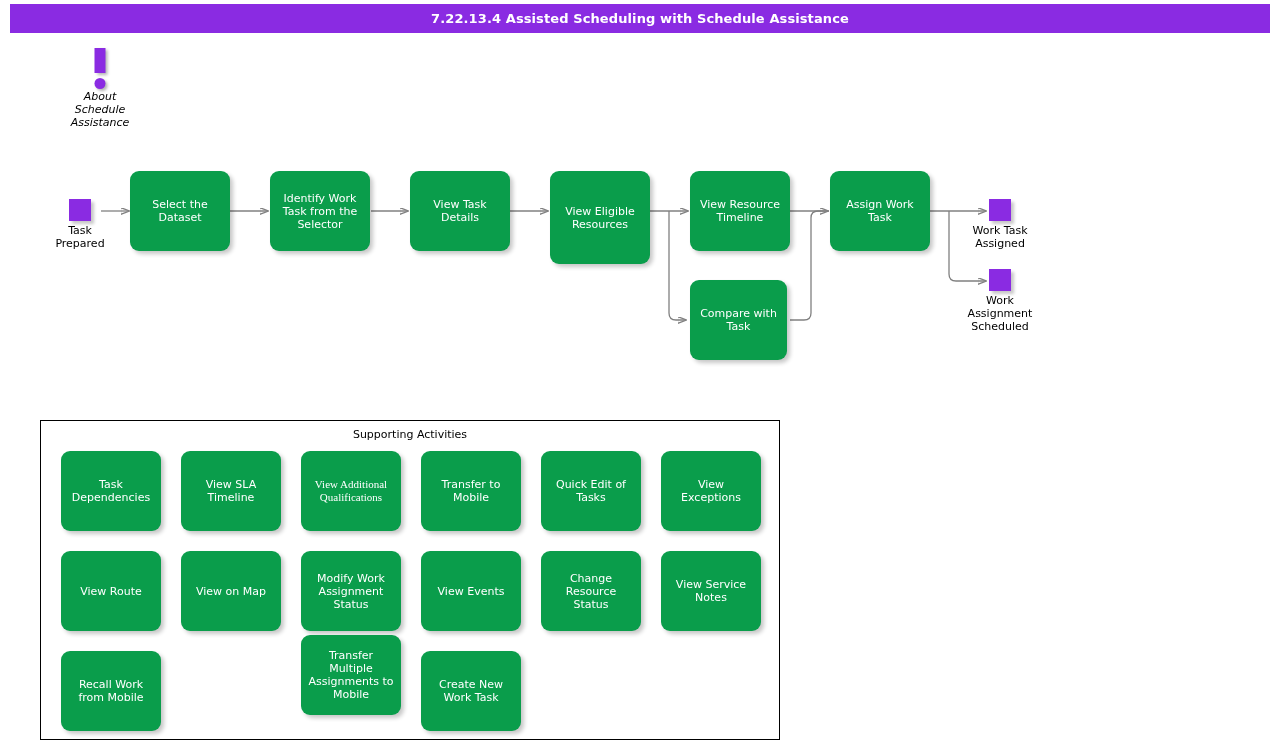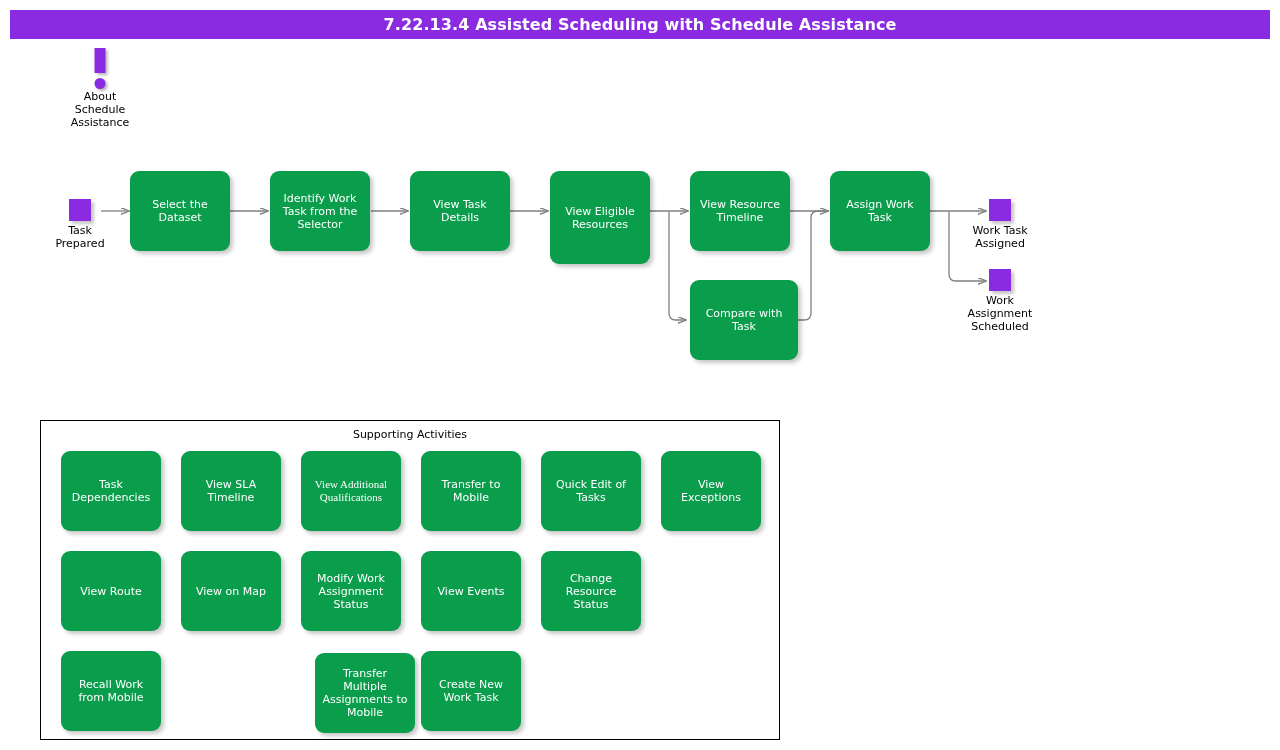--- a/index.html
+++ b/index.html
@@ -13,40 +13,41 @@
     position: relative;
     overflow: hidden;
     font-family: "DejaVu Sans", sans-serif;
     -webkit-font-smoothing: none;
   }
 
   
   #title-bar {
     position: absolute;
     left: 10px;
-    top: 10px;
+    top: 4px;
     width: 1260px;
     height: 29px;
     background: #8A2BE2;
     color: #ffffff;
-    font-size: 16px;
+    font-size: 13px;
     font-weight: bold;
     display: flex;
     align-items: center;
     justify-content: center;
     letter-spacing: 0.1px;
   }
 
   
   #about-note {
     position: absolute;
     left: 50px;
     top: 45px;
     width: 100px;
     text-align: center;
+    font-style: italic;
   }
   .bang {
     position: relative;
     width: 100%;
     height: 42px;
   }
   .bang-bar {
     position: absolute;
     left: 50%;
     top: 3px;
@@ -214,21 +215,21 @@
 
 <div class="pbox" style="left:410px; top:171px; width:100px; height:80px;">View Task
 Details</div>
 
 <div class="pbox" style="left:550px; top:171px; width:100px; height:93px;">View Eligible
 Resources</div>
 
 <div class="pbox" style="left:690px; top:171px; width:100px; height:80px;">View Resource
 Timeline</div>
 
-<div class="pbox" style="left:690px; top:280px; width:108px; height:80px;">Compare with
+<div class="pbox" style="left:690px; top:280px; width:97px; height:80px;">Compare with
 Task</div>
 
 <div class="pbox" style="left:830px; top:171px; width:100px; height:80px;">Assign Work
 Task</div>
 
 <div class="term" style="left:952px; top:199px; width:96px;">
   <div class="term-sq"></div>
   <div class="term-label">Work Task
 Assigned</div>
 </div>
@@ -256,21 +257,23 @@
   <div class="pbox sa-box" style="left:620px; top:30px;">View Exceptions</div>
 
   <div class="pbox sa-box" style="left:20px;  top:130px;">View Route</div>
   <div class="pbox sa-box" style="left:140px; top:130px;">View on Map</div>
   <div class="pbox sa-box" style="left:260px; top:130px;">Modify Work
 Assignment
 Status</div>
   <div class="pbox sa-box" style="left:380px; top:130px;">View Events</div>
   <div class="pbox sa-box" style="left:500px; top:130px;">Change
 Resource Status</div>
+  <div class="pbox sa-box" style="left:620px; top:130px;">View Service
+Notes</div>
 
   <div class="pbox sa-box" style="left:20px;  top:230px;">Recall Work
 from Mobile</div>
-  <div class="pbox sa-box" style="left:260px; top:232px;margin-left:14px;">Transfer Multiple
+  <div class="pbox sa-box" style="left:260px; top:214px;">Transfer Multiple
 Assignments to
 Mobile</div>
   <div class="pbox sa-box" style="left:380px; top:230px;">Create New
 Work Task</div>
 </div>
 
 </body></html>

